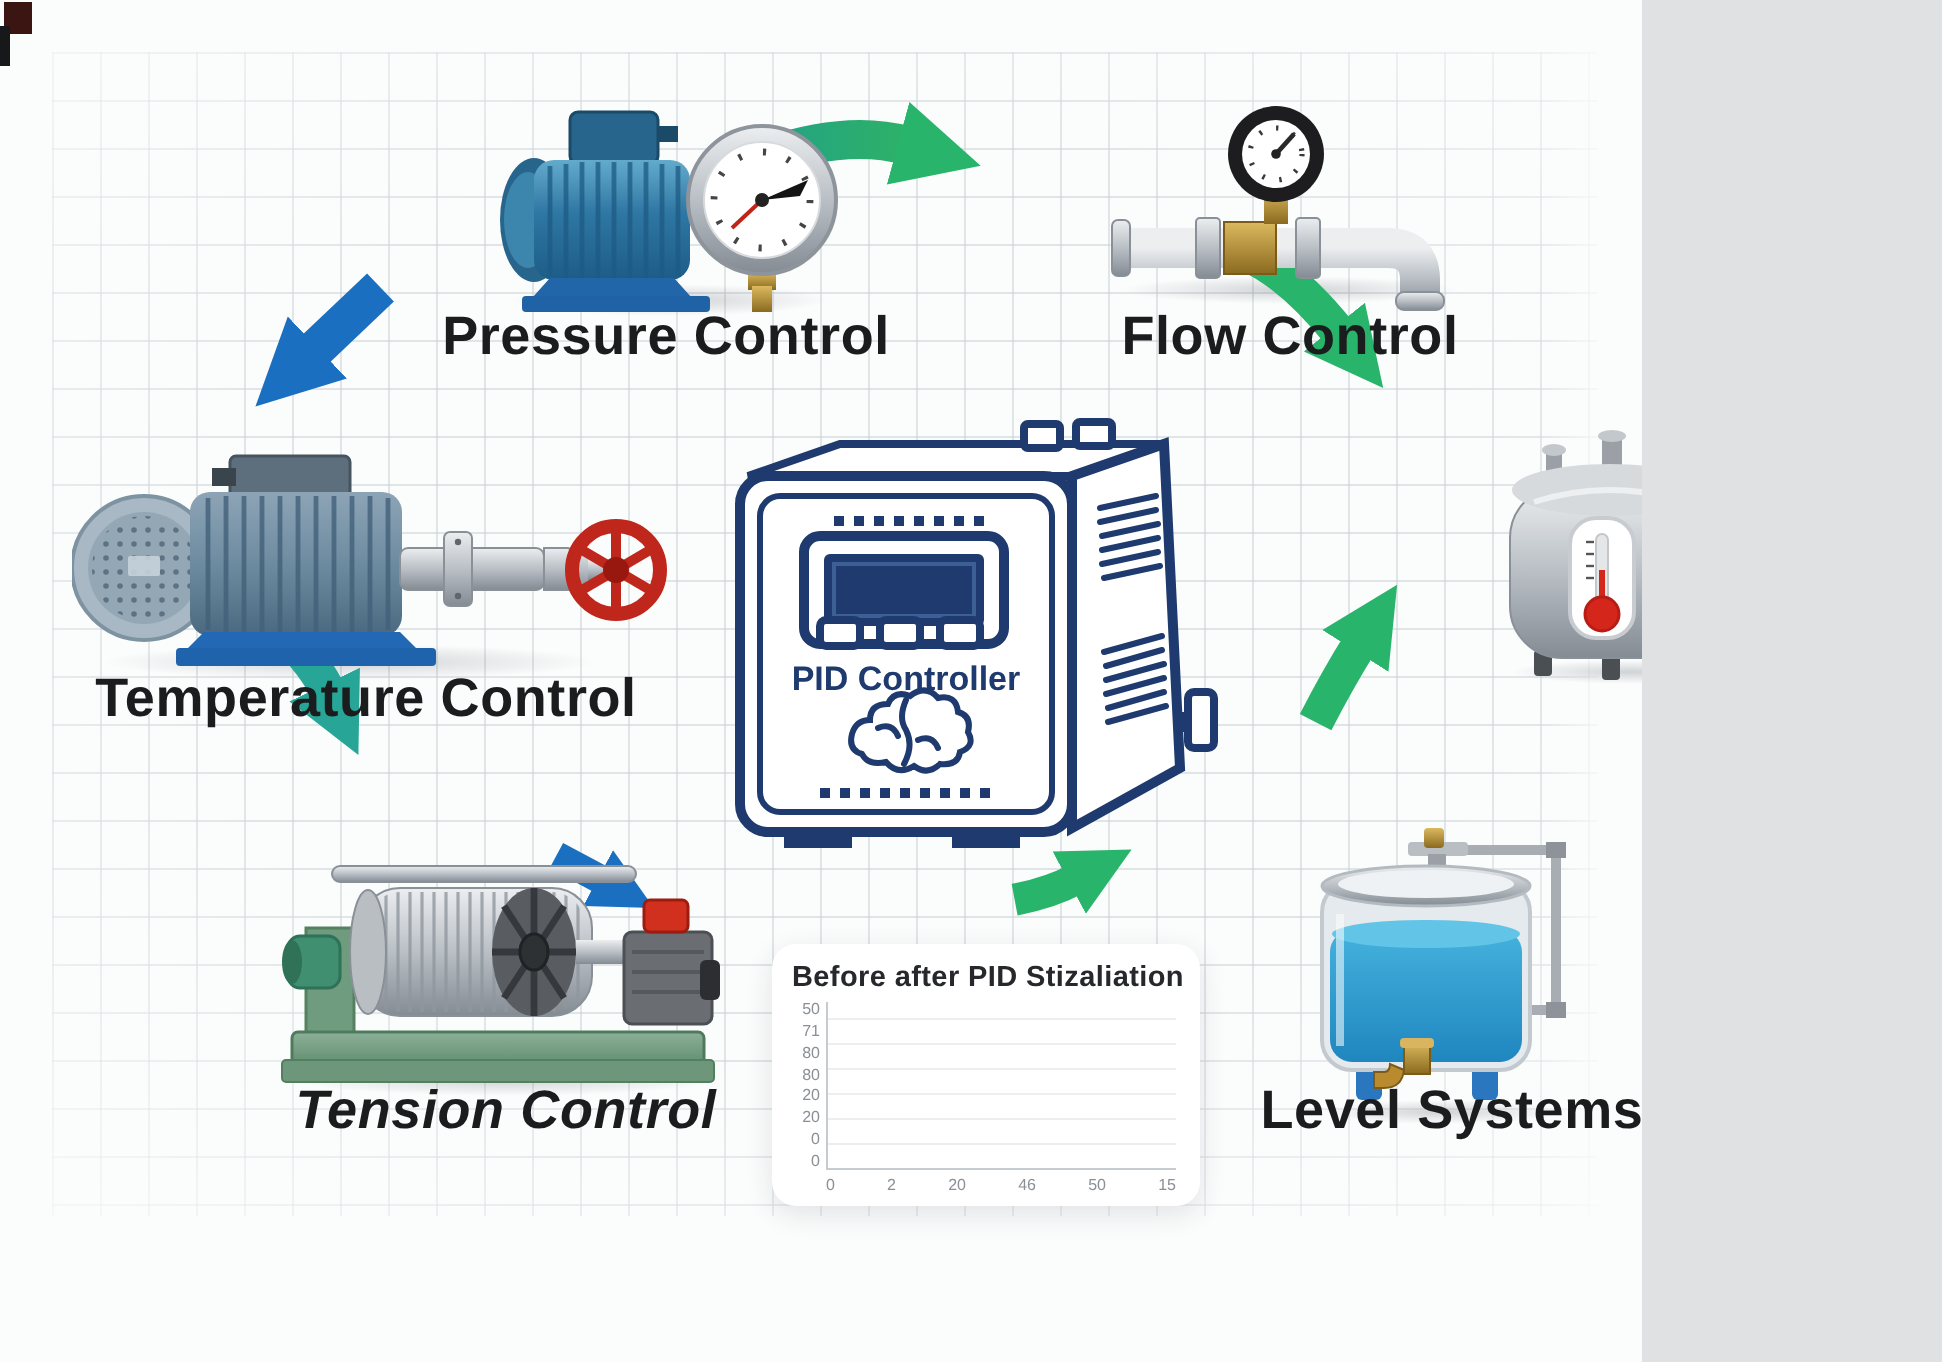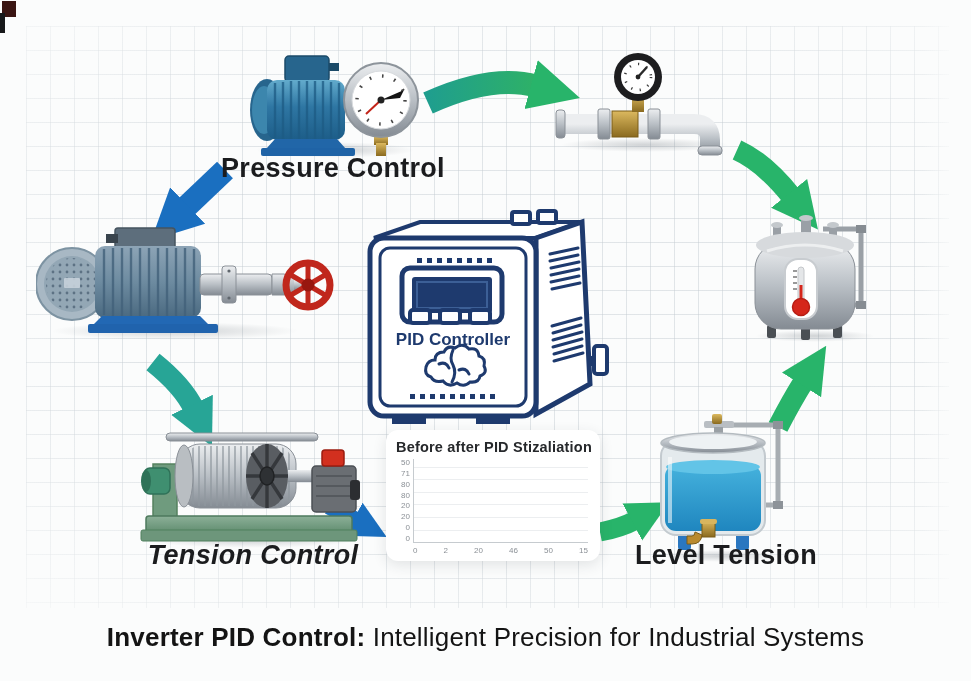--- a/index.html
+++ b/index.html
@@ -1,16 +1,16 @@
 <!DOCTYPE html>
 <html><head>
 <meta charset="utf-8">
 <style>
   html,body{margin:0;padding:0;background:#dfe1e3;}
-  .canvas{position:relative;width:971px;height:681px;background:#fbfcfc;overflow:hidden;
+  .canvas{position:relative;width:821px;height:681px;background:#fbfcfc;overflow:hidden;
           font-family:"Liberation Sans",sans-serif;}
   .grid{position:absolute;left:26px;top:26px;right:22px;bottom:73px;
     background-image:
       linear-gradient(to right, rgba(198,205,211,.5) 1px, transparent 1px),
       linear-gradient(to bottom, rgba(198,205,211,.5) 1px, transparent 1px);
     background-size:24px 24px;}
   .grid-fade{position:absolute;inset:0;
     background:radial-gradient(ellipse 72% 62% at 52% 44%, rgba(251,252,252,0) 55%, rgba(251,252,252,.8) 100%);}
   .edge-right{position:absolute;right:0;top:0;bottom:73px;width:48px;
     background:linear-gradient(to right, rgba(251,252,252,0), #fbfcfc 75%);}
@@ -22,21 +22,21 @@
     font-size:27px;letter-spacing:.3px;color:#1b1c1e;}
 
   .arrows{position:absolute;inset:0;pointer-events:none;}
 
   .caption{position:absolute;left:0;right:0;top:622px;text-align:center;
     font-size:26px;color:#141414;letter-spacing:.2px;}
   .caption .bold{font-weight:bold;}
   .caption .rest{font-weight:normal;}
 
   
-  .chart-card{position:absolute;left:386px;top:430px;width:214px;height:131px;
+  .chart-card{position:absolute;left:386px;top:472px;width:214px;height:131px;
     background:#fff;border-radius:12px;box-shadow:0 4px 14px rgba(40,50,60,.12);
     padding:9px 12px 1px 10px;box-sizing:border-box;}
   .chart-title{font-size:14.5px;font-weight:bold;color:#26282b;letter-spacing:.2px;white-space:nowrap;}
   .chart-body{display:flex;height:84px;margin-top:4px;}
   .chart-yaxis{width:17px;display:flex;flex-direction:column;justify-content:space-between;
     align-items:flex-end;padding-right:3px;font-size:8px;line-height:8px;color:#8b9096;box-sizing:border-box;}
   .chart-plot{flex:1;position:relative;border-left:1px solid #c6cbcf;border-bottom:1px solid #c6cbcf;
     background:repeating-linear-gradient(to top, transparent 0 11.5px, #eceef0 11.5px 12.5px);}
   .bar{position:absolute;bottom:0;width:20px;transform:translateX(-50%);
     display:flex;flex-direction:column;justify-content:flex-end;}
@@ -150,20 +150,21 @@
     </g>
     <g>
       <rect x="84" y="42" width="12" height="18" fill="url(#brass)"></rect>
       <circle cx="90" cy="25" r="24" fill="#1d1d1f"></circle>
       <circle cx="90" cy="25" r="17" fill="#ffffff"></circle>
       <circle cx="90" cy="25" r="13" fill="none" stroke="#3a3a3a" stroke-width="2.6" stroke-dasharray="1.2 7.5"></circle>
       <line x1="90" y1="25" x2="99" y2="15" stroke="#2a2a2a" stroke-width="2.4"></line>
       <circle cx="90" cy="25" r="2.4" fill="#222"></circle>
     </g>
   </svg>
+  <div class="node-label" style="left:495px;top:153px;">Flow Control</div>
 
   <svg class="station" style="left:745px;top:213px;" width="138" height="132" viewBox="0 0 138 132">
     <g>
       <path d="M78 16 H116 V92 H96" fill="none" stroke="#9aa0a6" stroke-width="5"></path>
       <rect x="111" y="12" width="10" height="8" fill="#868c92"></rect>
       <rect x="111" y="88" width="10" height="8" fill="#868c92"></rect>
     </g>
     <g>
       <rect x="22" y="112" width="9" height="13" rx="2" fill="#4a4f54"></rect>
       <rect x="56" y="114" width="9" height="13" rx="2" fill="#4a4f54"></rect>
@@ -236,20 +237,21 @@
       <rect x="258" y="60" width="16" height="10" fill="url(#silver)"></rect>
     </g>
     <g>
       <circle cx="272" cy="65" r="22" fill="none" stroke="#c0271c" stroke-width="7"></circle>
       <line x1="272" y1="46" x2="272" y2="84" stroke="#c0271c" stroke-width="5"></line>
       <line x1="255" y1="55" x2="289" y2="75" stroke="#c0271c" stroke-width="5"></line>
       <line x1="289" y1="55" x2="255" y2="75" stroke="#c0271c" stroke-width="5"></line>
       <circle cx="272" cy="65" r="6.5" fill="#98170f"></circle>
     </g>
   </svg>
+  <div class="node-label" style="left:33px;top:334px;">Temperature Control</div>
 
   <svg class="station" style="left:136px;top:418px;" width="228" height="130" viewBox="0 0 228 130">
     <defs>
       <linearGradient id="greenV" x1="0" y1="0" x2="0" y2="1">
         <stop offset="0" stop-color="#8cb098"></stop>
           <stop offset="1" stop-color="#5d8a6c"></stop>
       </linearGradient>
       <pattern id="coil" width="6" height="64" patternUnits="userSpaceOnUse">
         <path d="M3 0 V64" stroke="#8f979e" stroke-width="1.6"></path>
       </pattern>
@@ -309,21 +311,21 @@
       <ellipse cx="65" cy="30" rx="52" ry="10" fill="url(#silver)" stroke="#b4bbc0" stroke-width="1.5"></ellipse>
       <ellipse cx="65" cy="29" rx="44" ry="7" fill="#eef2f4"></ellipse>
       <path d="M22 44 v66" stroke="#ffffff" stroke-width="4" opacity=".55"></path>
     </g>
     <g>
       <rect x="54" y="108" width="13" height="16" fill="url(#brass)" stroke="#7a5c18" stroke-width="1"></rect>
       <path d="M54 122 q-1 9 -10 9 h-5 v-8 h5 q3 0 3 -4 z" fill="#b98a2e" stroke="#7a5c18" stroke-width="1"></path>
       <rect x="52" y="106" width="17" height="5" rx="2" fill="#d8b55e"></rect>
     </g>
   </svg>
-  <div class="node-label" style="left:576px;top:540px;">Level Tension</div>
+  <div class="node-label" style="left:576px;top:540px;">Level Systems</div>
 
   <svg class="station" style="left:364px;top:206px;" width="250" height="218" viewBox="0 -8 250 210">
     <g fill="#ffffff" stroke="#1e3a6e">
       <path d="M10 20 L56 4 L218 4 L172 20 Z" stroke-width="4"></path>
       <rect x="148" y="-6" width="18" height="12" rx="2" stroke-width="4"></rect>
       <rect x="174" y="-7" width="18" height="12" rx="2" stroke-width="4"></rect>
       <path d="M172 20 L218 4 L226 166 L172 196 Z" stroke-width="5"></path>
       <rect x="6" y="20" width="166" height="178" rx="14" stroke-width="5"></rect>
       <rect x="16" y="30" width="146" height="158" rx="10" stroke-width="3"></rect>
       <rect x="28" y="198" width="34" height="8" fill="#1e3a6e" stroke="none"></rect>
@@ -418,16 +420,13 @@
     <div class="chart-xaxis">
         <span>0</span>
         <span>2</span>
         <span>20</span>
         <span>46</span>
         <span>50</span>
         <span>15</span>
       </div>
   </div>
 
-  <div class="caption">
-    <span class="bold">Inverter PID Control:</span><span class="rest"> Intelligent Precision for Industrial Systems</span>
-  </div>
 </div>
 
 </body></html>

